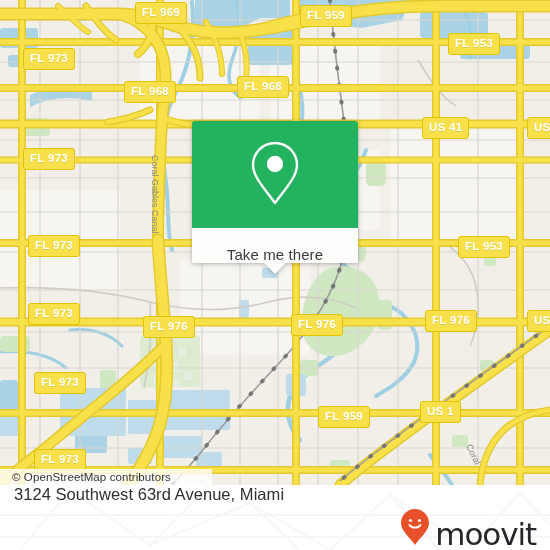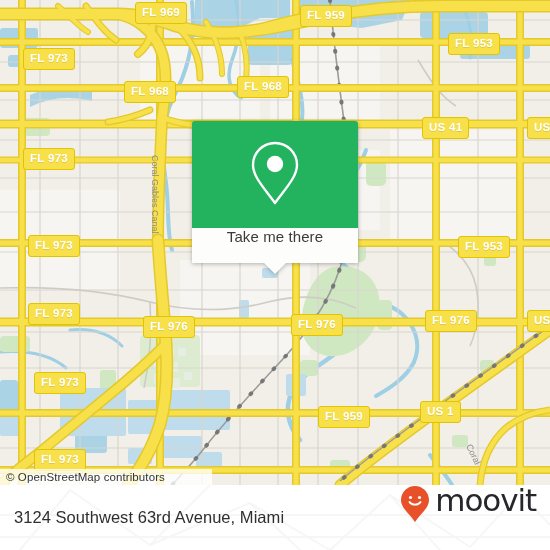--- a/index.html
+++ b/index.html
@@ -12,39 +12,39 @@
 
   
   #map{position:absolute;left:0;top:0;width:550px;height:485px;overflow:hidden;background:#f2efe9;}
   #map svg{display:block;}
 
   
   #attribution{
     position:absolute;left:0;top:469px;height:16px;width:212px;
     background:rgba(255,255,255,0.78);
     display:flex;align-items:center;
-    padding-left:6px;box-sizing:border-box;
+    padding-left:12px;box-sizing:border-box;
     font-size:11.5px;color:#333;letter-spacing:.1px;
     z-index:40;
   }
 
   
   #popup{
     position:absolute;left:192px;top:121px;width:166px;
     z-index:50;
     filter:drop-shadow(0 1px 2px rgba(0,0,0,.28));
   }
   #popup-head{
     background:#23b35f;height:107px;
     border-radius:3px 3px 0 0;
     display:flex;align-items:center;justify-content:center;
   }
   #popup-foot{
     background:#fdfdfb;height:35px;
-    display:flex;align-items:flex-start;justify-content:center;
+    display:flex;align-items:flex-end;justify-content:center;
     position:relative;
   }
   #popup-foot .ptext{
     font-size:15px;color:#3b3b3b;letter-spacing:.1px;
   }
   #popup-tip{
     position:absolute;left:50%;margin-left:-11px;top:35px;
     width:0;height:0;
     border-left:11px solid transparent;
     border-right:11px solid transparent;
@@ -52,27 +52,27 @@
   }
 
   
   #bottombar{
     position:absolute;left:0;top:485px;width:550px;height:65px;
     background:#ffffff;overflow:hidden;
   }
   #bottombar .watermark{position:absolute;left:0;top:0;opacity:.5;}
   #addr{
     position:absolute;left:14px;top:0;height:65px;
-    display:flex;align-items:center;
+    display:flex;
     font-size:16.5px;color:#2f2f2f;letter-spacing:.05px;
     white-space:nowrap;
   }
   #logo{
     position:absolute;right:14px;top:0;height:65px;
-    display:flex;align-items:flex-start;gap:5px;
+    display:flex;align-items:flex-end;gap:5px;
   }
   #logo .word{
     font-size:31px;color:#26262b;letter-spacing:-1.1px;
     font-weight:400;line-height:1;
     font-family:"DejaVu Sans", sans-serif;
   }
 </style>
 </head>
 <body>
 

